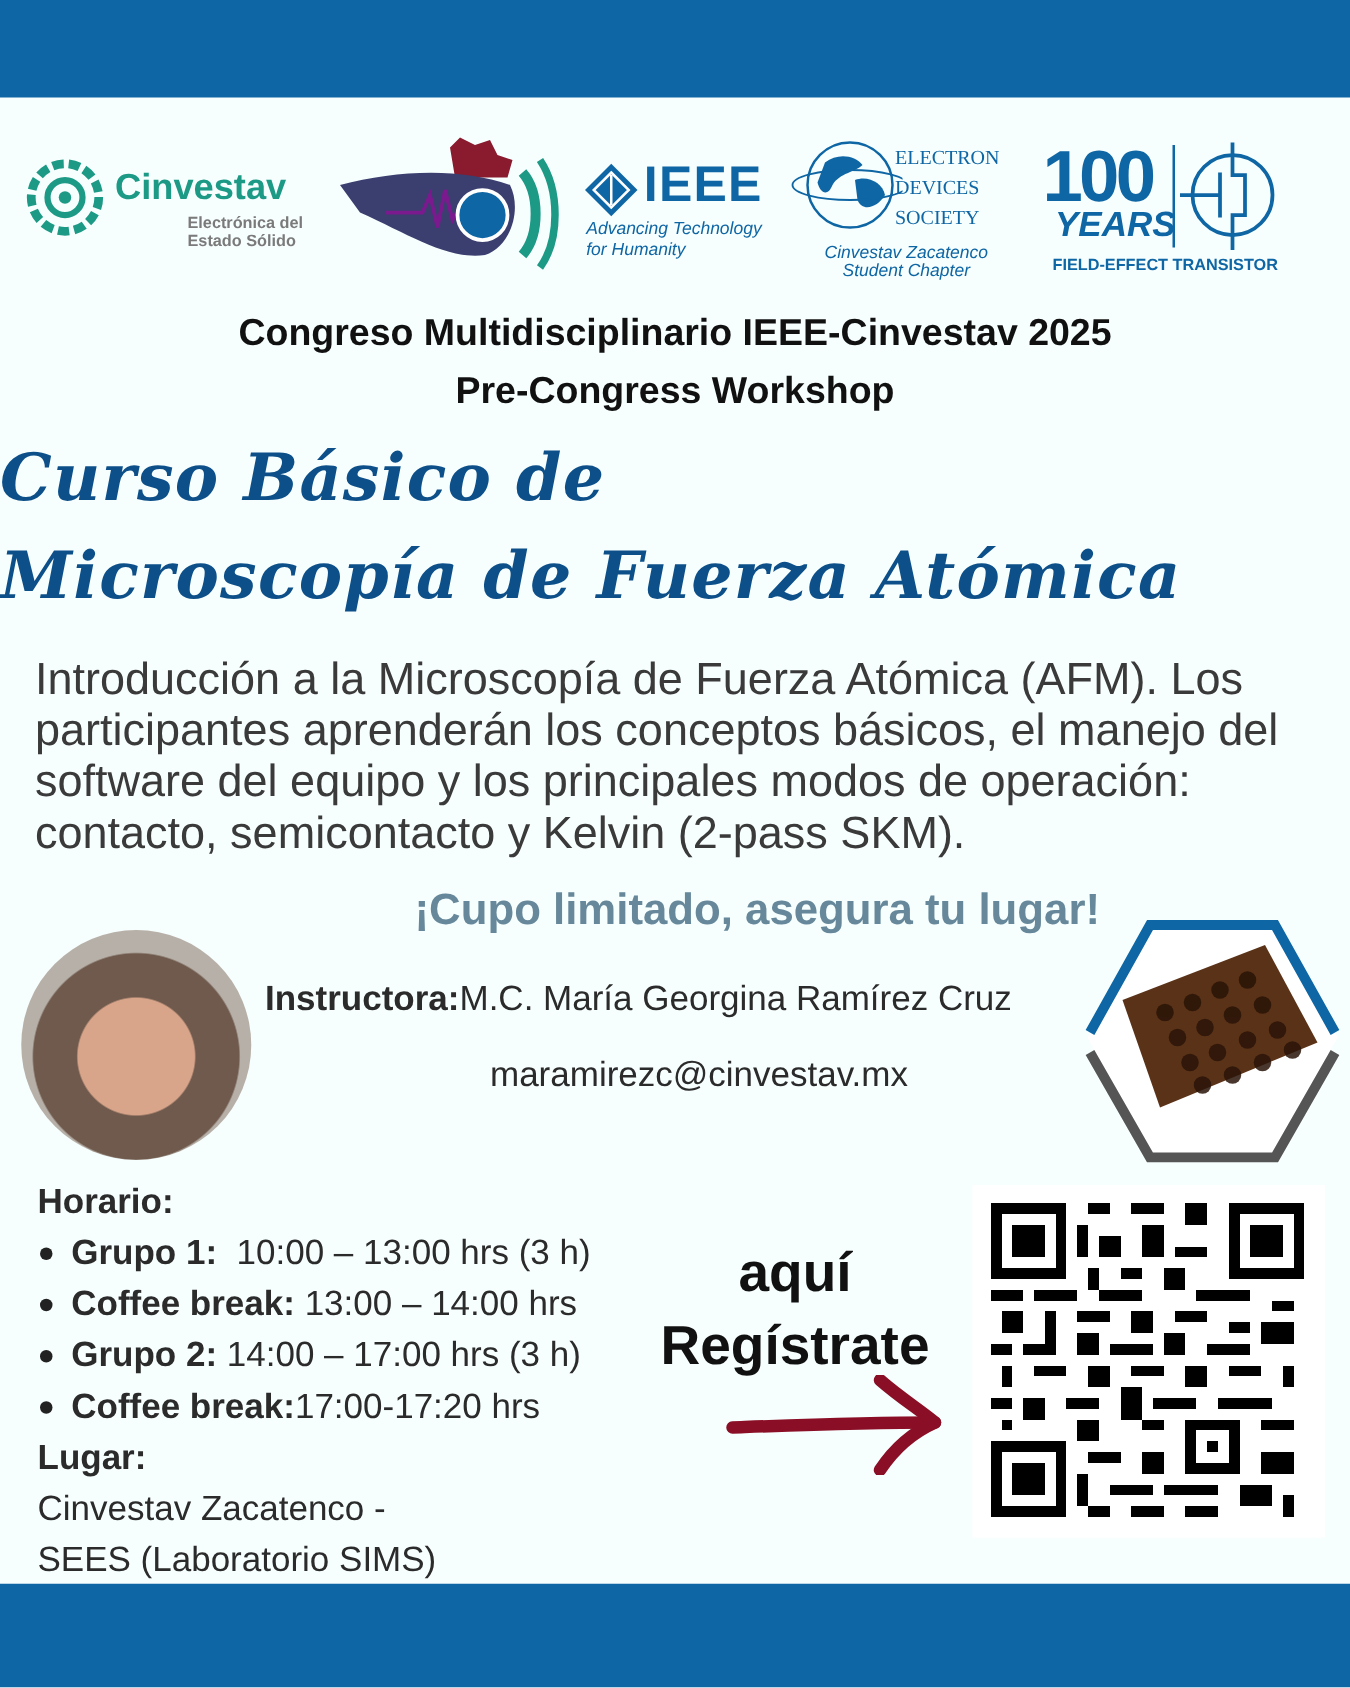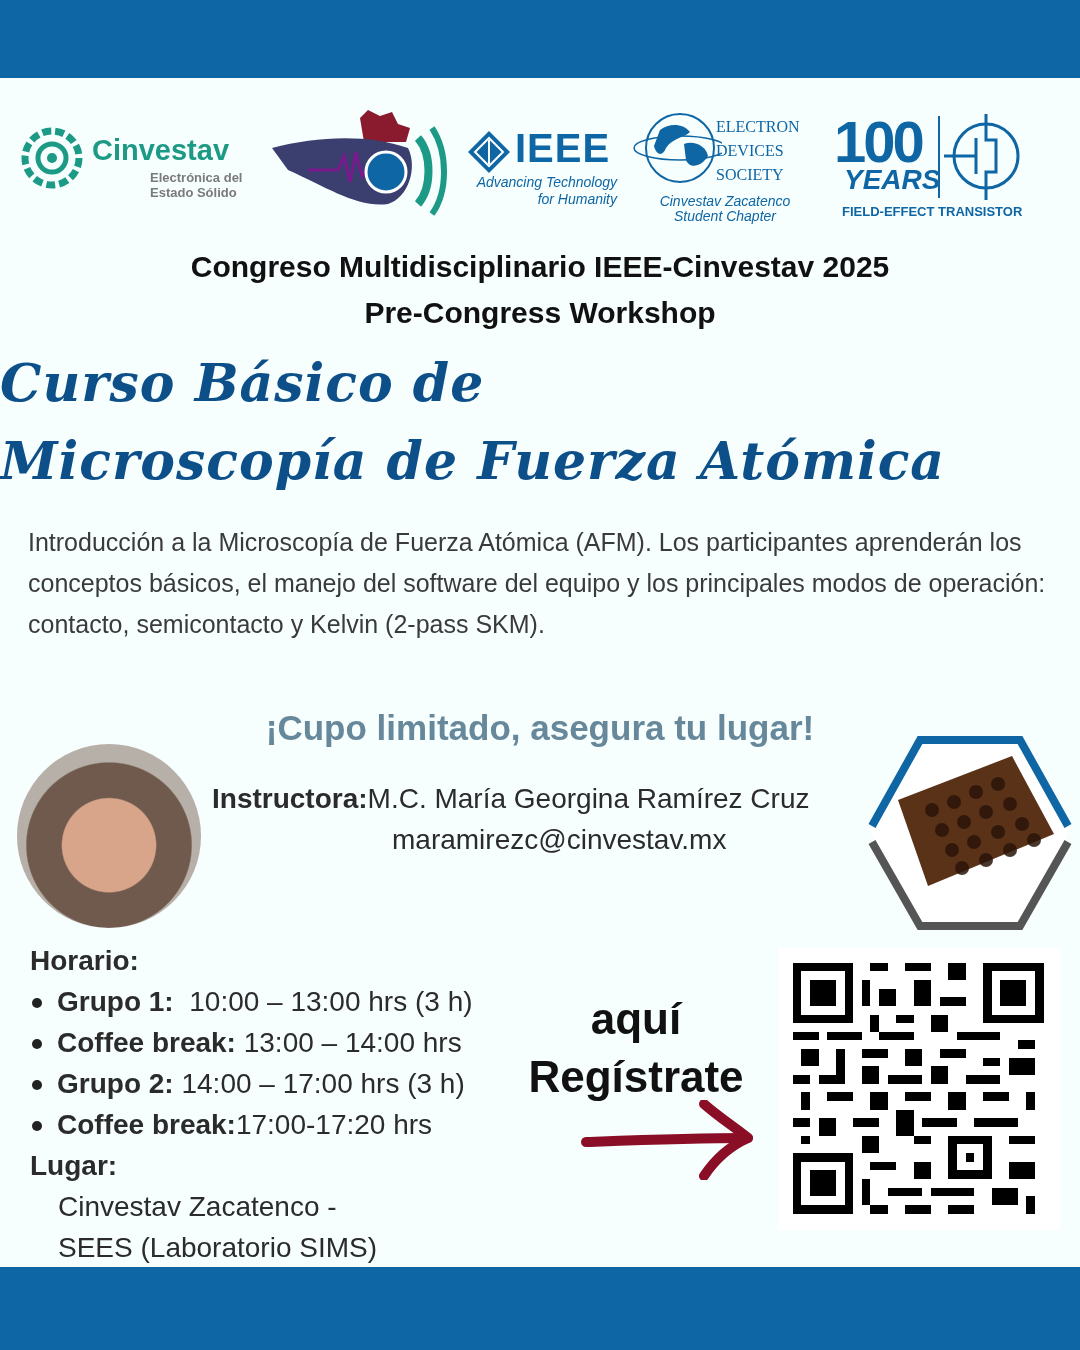--- a/index.html
+++ b/index.html
@@ -9,51 +9,51 @@
   .bar.top { top: 0; height: 78px; }
   .bar.bottom { top: 1267px; height: 83px; }
 
   
   .logo { position: absolute; }
   .cinvestav { left: 20px; top: 122px; width: 230px; height: 70px; }
   .cinvestav .word { position: absolute; left: 72px; top: 12px; font-weight: bold; font-size: 29px; color: #1d9a86; }
   .cinvestav .sub { position: absolute; left: 130px; top: 48px; font-weight: bold; font-size: 13px; color: #7a7a7a; text-align: left; line-height: 15px; width: 100px; }
   .ieee { left: 465px; top: 122px; width: 155px; height: 90px; }
   .ieee .word { position: absolute; left: 50px; top: 4px; font-weight: bold; font-size: 40px; color: #0f66a4; letter-spacing: 1px; }
-  .ieee .tag { position: absolute; left: 4px; top: 52px; font-style: italic; font-size: 14px; color: #0f66a4; text-align: right; width: 148px; line-height: 17px; }
+  .ieee .tag { position: absolute; left: 4px; top: 52px; font-style: italic; font-size: 14px; color: #0f66a4; text-align: left; width: 148px; line-height: 17px; }
   .eds { left: 632px; top: 108px; width: 190px; height: 120px; }
   .eds .t { position: absolute; left: 84px; font-family: "Liberation Serif", serif; font-size: 16px; color: #0f66a4; }
   .eds .chap { position: absolute; left: 18px; top: 86px; width: 150px; font-style: italic; font-size: 14px; color: #0f66a4; text-align: center; line-height: 15px; }
   .fet { left: 834px; top: 112px; width: 196px; height: 114px; }
   .fet .num { position: absolute; left: 0; top: -4px; font-weight: bold; font-size: 58px; color: #0f66a4; letter-spacing: -3px; }
   .fet .yrs { position: absolute; left: 10px; top: 52px; font-weight: bold; font-size: 28px; color: #0f66a4; font-style: italic; }
   .fet .fe { position: absolute; left: 8px; top: 92px; font-weight: bold; font-size: 13px; color: #0f66a4; }
   .fet .div { position: absolute; left: 104px; top: 4px; width: 2px; height: 82px; background: #0f66a4; }
 
   .heading { position: absolute; left: 0; width: 1080px; text-align: center; font-weight: bold; font-size: 30px; color: #111; }
   .title { position: absolute; left: 0; width: 1080px; text-align: left; font-family: "DejaVu Serif", serif; font-style: italic; font-weight: bold; font-size: 52px; color: #0d5089; letter-spacing: 1px; }
 
-  .desc { position: absolute; left: 28px; top: 522px; width: 1052px; font-size: 25px; line-height: 41px; color: #3a3a3a; }
-  .cupo { position: absolute; left: 200px; top: 708px; width: 680px; text-align: center; font-weight: bold; font-size: 35px; color: #66889a; }
+  .desc { position: absolute; left: 28px; top: 522px; width: 1052px; font-size: 36px; line-height: 41px; color: #3a3a3a; }
+  .cupo { position: absolute; left: 200px; top: 708px; width: 680px; text-align: right; font-weight: bold; font-size: 35px; color: #66889a; }
 
   .photo { position: absolute; left: 17px; top: 744px; width: 184px; height: 184px; border-radius: 50%; background: radial-gradient(circle at 50% 55%, #d9a58a 0 34%, #6f5a4d 35% 60%, #b7b0a8 61%); overflow: hidden; }
 
   .instr { position: absolute; left: 212px; top: 783px; font-size: 28px; color: #2b2b2b; white-space: nowrap; }
   .instr b { font-weight: bold; }
-  .email { position: absolute; left: 392px; top: 824px; font-size: 28px; color: #2b2b2b; }
+  .email { position: absolute; left: 392px; top: 844px; font-size: 28px; color: #2b2b2b; }
 
   .hex { position: absolute; left: 862px; top: 730px; width: 216px; height: 200px; }
 
   .sched { position: absolute; left: 30px; top: 940px; width: 490px; font-size: 28px; color: #2b2b2b; line-height: 41px; }
   .sched .b { font-weight: bold; }
   .sched ul { list-style: none; }
   .sched li { position: relative; padding-left: 27px; white-space: nowrap; }
   .sched li::before { content: ""; position: absolute; left: 2px; top: 17px; width: 10px; height: 10px; border-radius: 50%; background: #222; }
   .lugar { display: flex; flex-direction: column; }
-  .lugar .lv { line-height: 41px; margin-left: 28px; }
+  .lugar .lv { line-height: 41px; }
 
   .reg { position: absolute; left: 505px; top: 990px; width: 262px; text-align: center; font-weight: bold; font-size: 44px; color: #111; line-height: 58px; }
   .arrow { position: absolute; left: 580px; top: 1100px; }
   .qr { position: absolute; left: 778px; top: 948px; width: 282px; height: 282px; background: #fff; }
 </style>
 </head>
 <body>
 
 <div class="bar top"></div>
 

